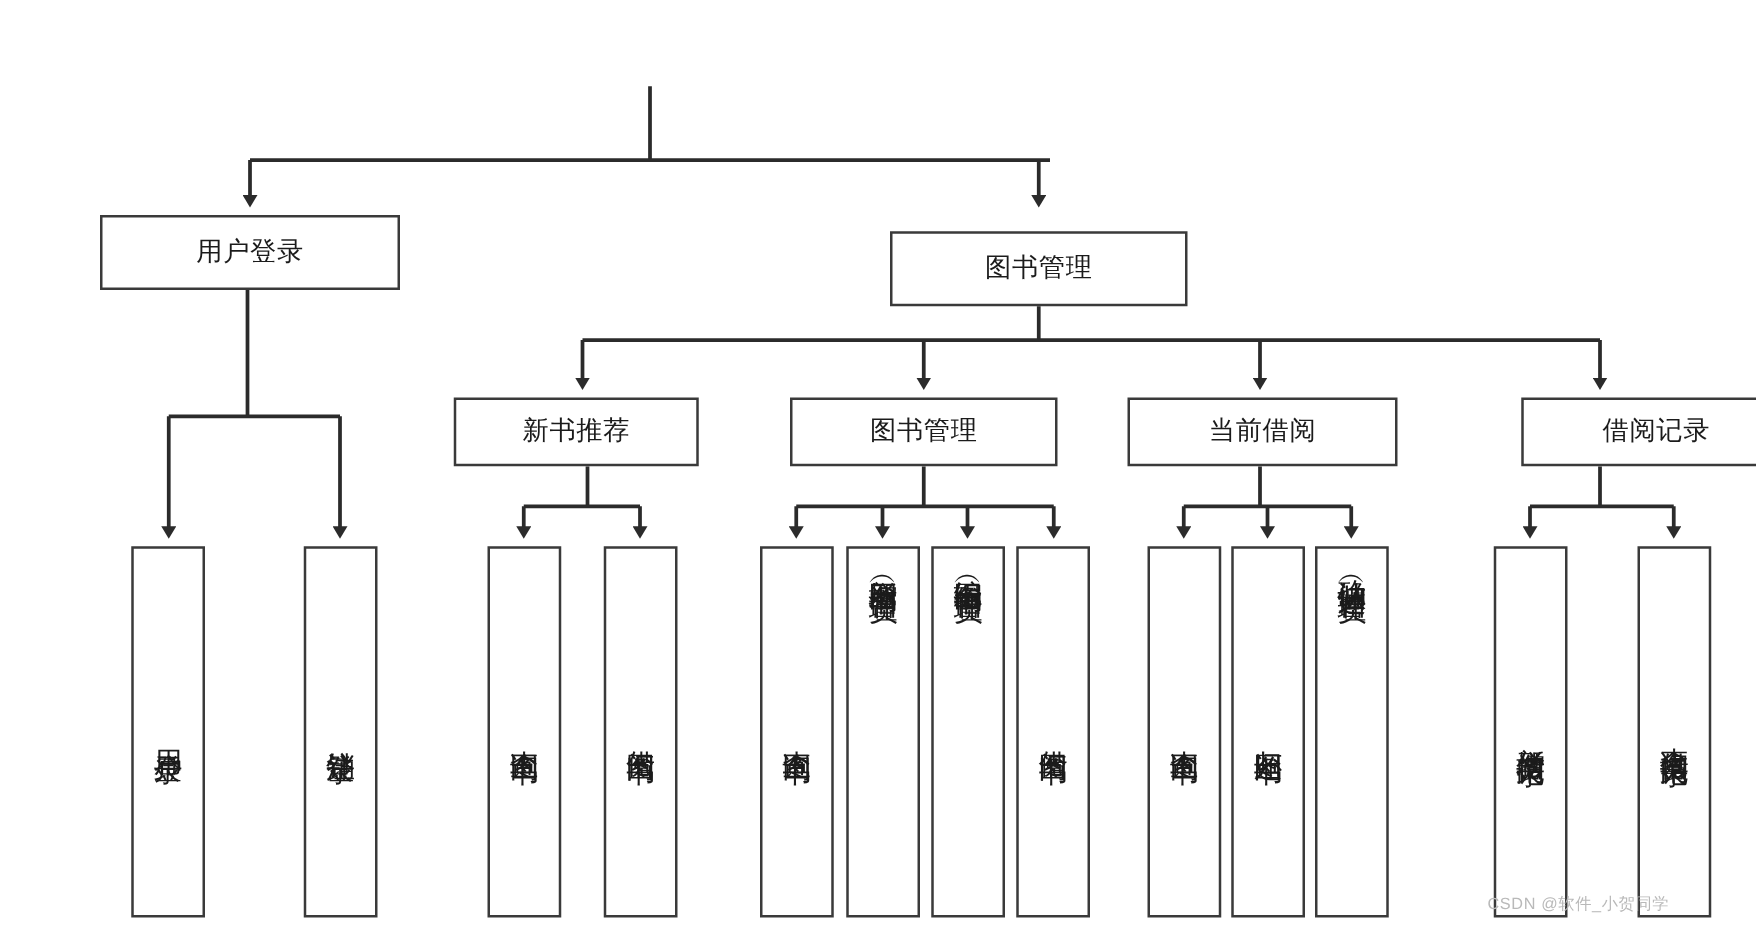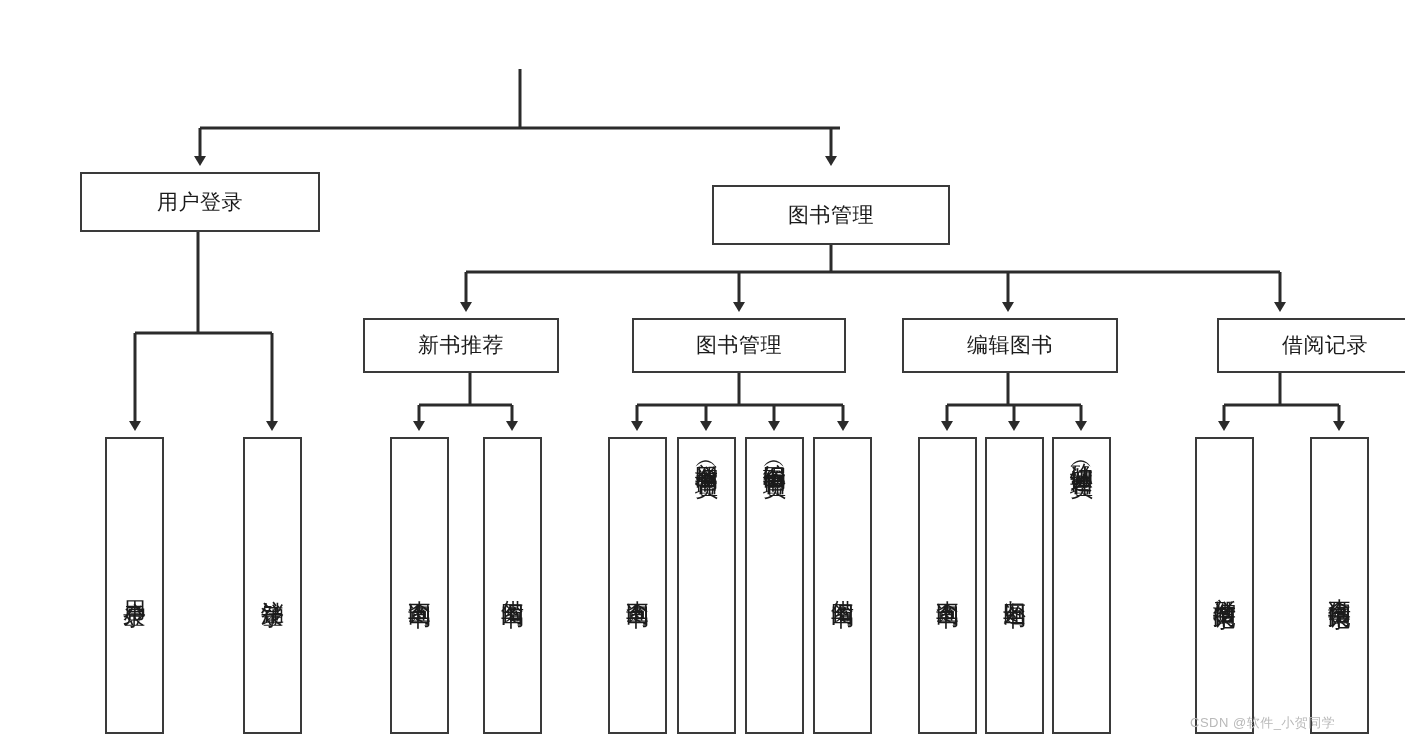--- a/index.html
+++ b/index.html
@@ -137,21 +137,21 @@
     <span class="label">图书管理</span>
   </div>
 
   <div class="node h" style="left:363px; top:318px; width:196px; height:55px;">
     <span class="label">新书推荐</span>
   </div>
   <div class="node h" style="left:632px; top:318px; width:214px; height:55px;">
     <span class="label">图书管理</span>
   </div>
   <div class="node h" style="left:902px; top:318px; width:216px; height:55px;">
-    <span class="label">编辑图书</span>
+    <span class="label">当前借阅</span>
   </div>
   <div class="node h" style="left:1172px; top:318px; width:216px; height:55px;margin-left:45px;">
     <span class="label">借阅记录</span>
   </div>
 
   <div class="node v mid" style="left:105px; top:437px; width:59px; height:297px;">
     <span class="label">用户登录</span>
   </div>
   <div class="node v mid" style="left:243px; top:437px; width:59px; height:297px;">
     <span class="label">注销登录</span>

